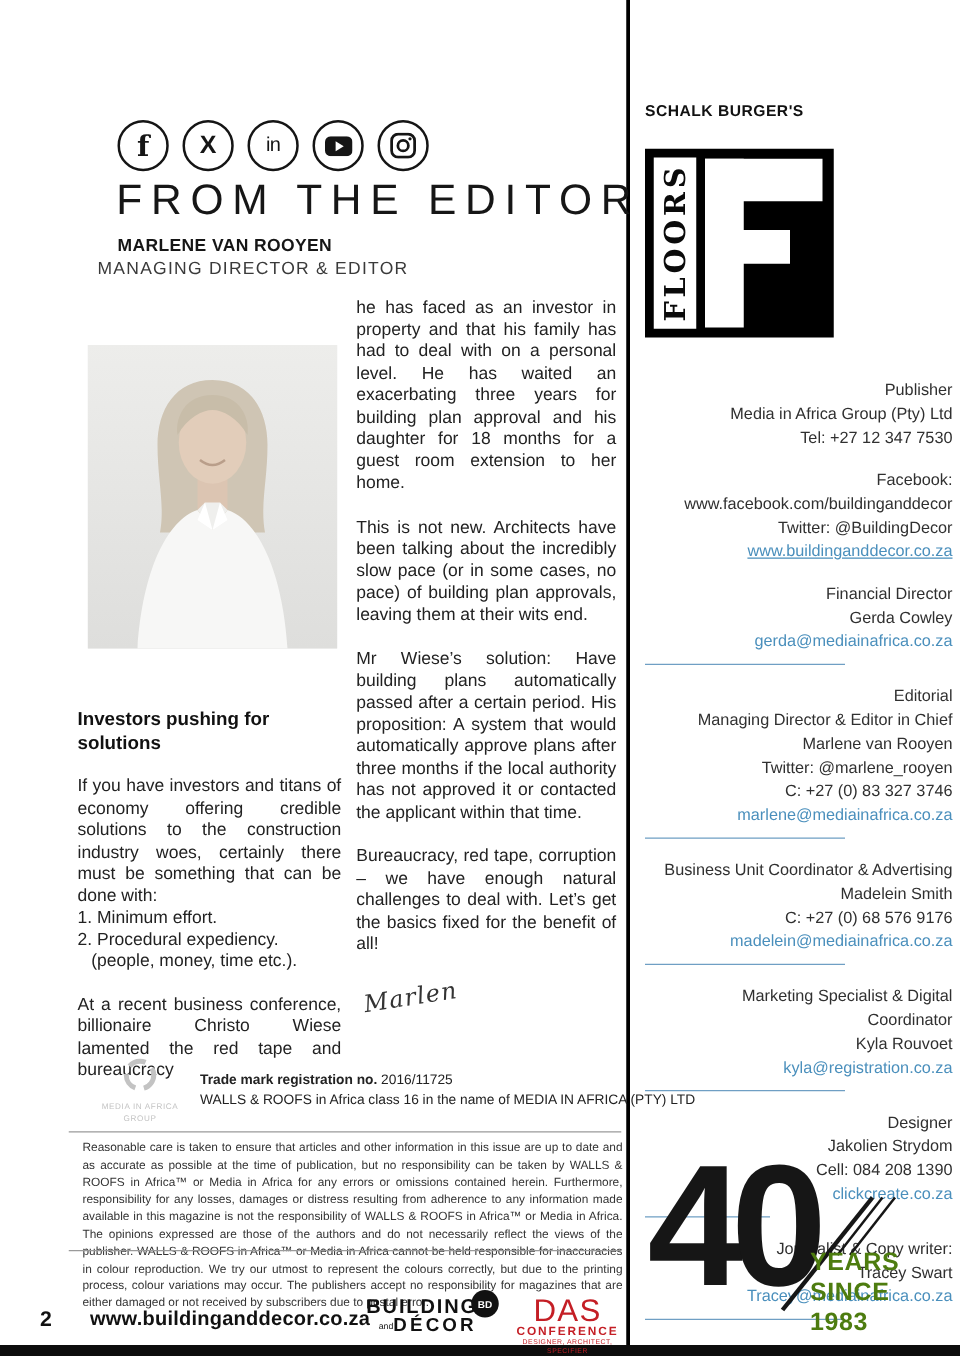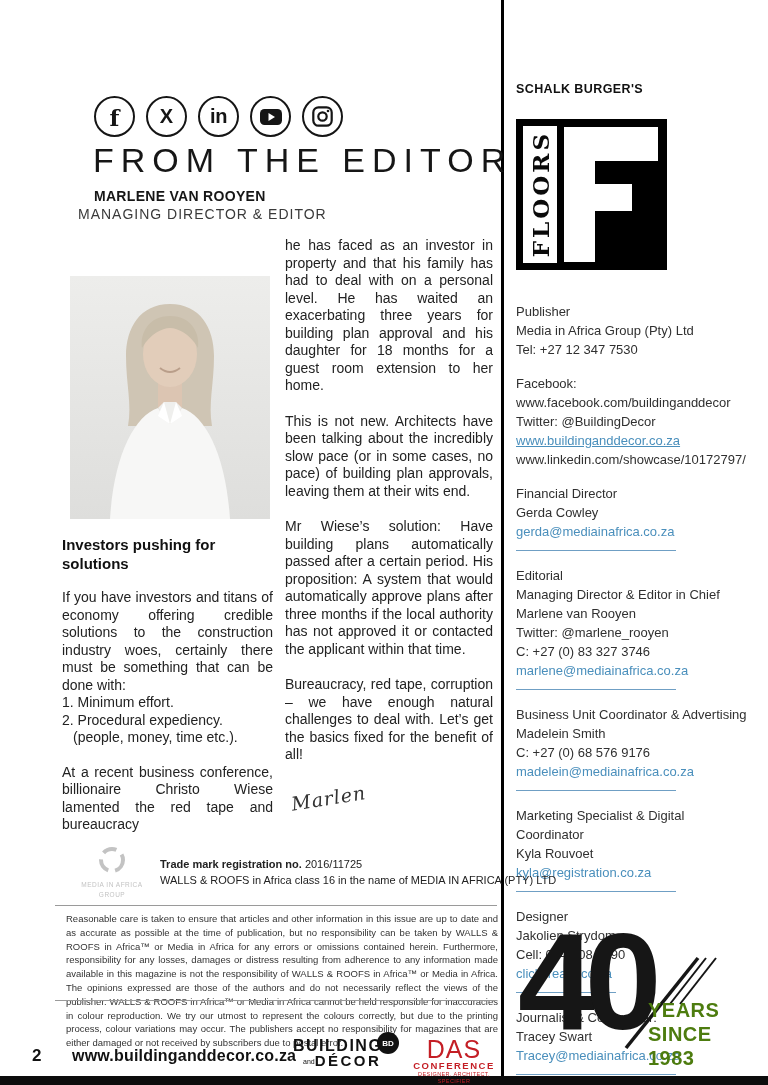--- a/index.html
+++ b/index.html
@@ -10,55 +10,55 @@
   
   .vrule { position:absolute; left:501px; top:0; width:3px; height:1085px; background:#000; }
   .bottom-bar { position:absolute; left:0; bottom:0; width:768px; height:9px; background:#0d0d0d; }
 
   
   .social-row { position:absolute; left:94px; top:96px; display:flex; gap:11px; }
   .social-circle { width:41px; height:41px; border:2.5px solid #151515; border-radius:50%;
     display:flex; align-items:center; justify-content:center; color:#151515; }
   .glyph-f { font-size:23px; font-weight:bold; font-family:"DejaVu Serif", serif; margin-top:2px; }
   .glyph-x { font-size:20px; font-weight:bold; }
-  .glyph-in { font-size:20px; font-weight:bold; letter-spacing:-0.5px; }
+  .glyph-in { font-size:16px; font-weight:normal; letter-spacing:-0.5px; }
 
   
   .title { position:absolute; left:93px; top:141px; font-size:34px; letter-spacing:7px;
     font-weight:500; color:#161616; white-space:nowrap; }
   .author { position:absolute; left:94px; top:188px; font-size:14px; font-weight:bold; color:#161616; letter-spacing:0.3px; }
   .role { position:absolute; left:78px; top:206px; font-size:14px; color:#3a3a3a; letter-spacing:1px; }
 
   
   .photo { position:absolute; left:70px; top:276px; width:200px; height:243px; overflow:hidden; }
 
   
   .col { position:absolute; font-size:14px; line-height:17.5px; text-align:justify; color:#222; }
   .col-left { left:62px; top:535px; width:211px; }
   .col-right { left:285px; top:237px; width:208px; }
   .col p { margin-bottom:18px; }
-  .col-heading { font-weight:bold; font-size:15px; line-height:19px; text-align:left; margin-bottom:16px; color:#111; }
+  .col-heading { font-weight:bold; font-size:15px; line-height:19px; text-align:left; margin-bottom:16px; color:#111;margin-top:31px; }
   .list-line { text-align:left; }
   .list-indent { padding-left:11px; }
   .signature { font-family:"DejaVu Serif", serif; font-style:italic; font-size:19px; color:#333;
     transform:rotate(-9deg); display:inline-block; margin:8px 0 0 6px; letter-spacing:1px; }
 
   
   .sidebar { position:absolute; left:516px; top:80px; width:246px; font-size:13px; line-height:19px; color:#303030; }
   .brand-owner { font-size:12.5px; font-weight:bold; letter-spacing:0.4px; color:#111; margin-bottom:20px; }
   .floors-logo { position:relative; width:151px; height:151px; background:#000; }
   .floors-strip { position:absolute; left:7px; top:7px; bottom:7px; width:34px; background:#fff;
     display:flex; align-items:center; justify-content:center; }
   .floors-word { writing-mode:vertical-rl; transform:rotate(180deg); font-family:"DejaVu Serif", serif;
     font-weight:bold; font-size:23px; letter-spacing:3px; color:#0a0a0a; }
   .floors-f { position:absolute; left:48px; top:8px; right:9px; bottom:8px; }
   .floors-f .stem { position:absolute; left:0; top:0; width:31px; height:100%; background:#fff; }
   .floors-f .bar-top { position:absolute; left:0; top:0; width:100%; height:34px; background:#fff; }
   .floors-f .bar-mid { position:absolute; left:0; top:57px; width:72%; height:27px; background:#fff; }
-  .sb-block { margin-top:15px; }
+  .sb-block { margin-top:15px;text-align:right; }
   .link { color:#4a8fbc; text-decoration:none; }
   .link.u { text-decoration:underline; }
   .blue-hr { border:none; border-top:1px solid #6f9fc4; width:160px; margin:9px 0 0 0; }
 
   
   .forty { position:absolute; left:518px; top:916px; width:246px; height:150px; }
   .forty-num { position:absolute; left:0; top:-14px; font-size:138px; font-weight:800; letter-spacing:-10px;
     color:#161616; font-family:"Liberation Sans", sans-serif; }
   .forty-text { position:absolute; left:130px; top:82px; font-size:20px; font-weight:bold;
     color:#4d7c0f; letter-spacing:0.5px; line-height:24px; }
@@ -192,21 +192,20 @@
       <div>Publisher</div>
       <div>Media in Africa Group (Pty) Ltd</div>
       <div>Tel: +27 12 347 7530</div>
     </div>
 
     <div class="sb-block">
       <div>Facebook:</div>
       <div>www.facebook.com/buildinganddecor</div>
       <div>Twitter: @BuildingDecor</div>
       <div><a class="link u" href="#">www.buildinganddecor.co.za</a></div>
-      <div>www.linkedin.com/showcase/10172797/</div>
     </div>
 
     <div class="sb-block">
       <div>Financial Director</div>
       <div>Gerda Cowley</div>
       <div><a class="link" href="#">gerda@mediainafrica.co.za</a></div>
       <hr class="blue-hr">
     </div>
 
     <div class="sb-block">

